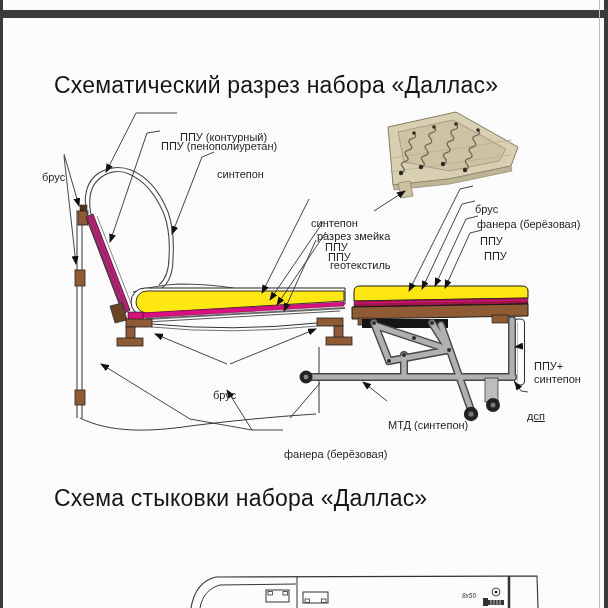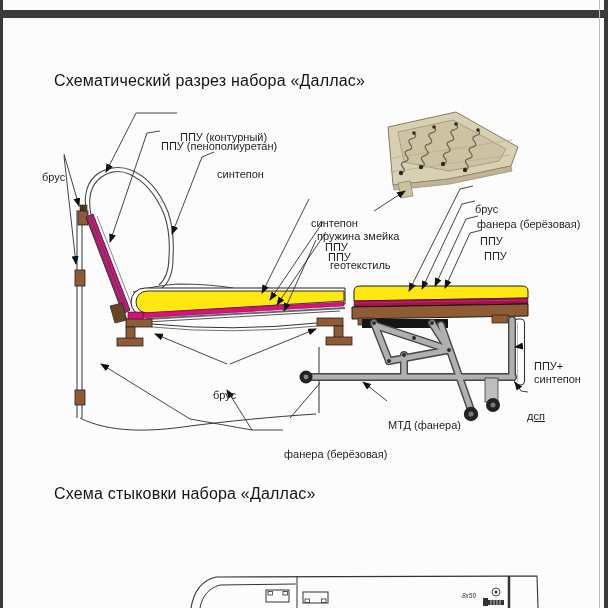--- a/index.html
+++ b/index.html
@@ -1,20 +1,20 @@
 <!DOCTYPE html>
 <html><head>
 <meta charset="utf-8">
 <style>
   html,body{margin:0;padding:0;}
   body{width:608px;height:608px;position:relative;background:#fcfcfc;overflow:hidden;
        font-family:"Liberation Sans", sans-serif;}
   .frame{position:absolute;background:#3a3a3a;}
   .edge-gray{position:absolute;background:#bdbdbd;}
-  .title{position:absolute;font-size:16px;color:#141414;white-space:nowrap;letter-spacing:.2px;}
+  .title{position:absolute;font-size:23px;color:#141414;white-space:nowrap;letter-spacing:.2px;}
   .lbl{position:absolute;font-size:11px;color:#1e1e1e;line-height:1.2;white-space:pre-line;margin-top:24px;}
   .screw-lbl{position:absolute;font-size:6.5px;font-style:italic;color:#333;}
   svg{position:absolute;left:0;top:0;}
 </style>
 </head>
 <body>
 
 <div class="frame" style="left:0;top:0;width:3px;height:608px"></div>
 <div class="frame" style="left:0;top:10px;width:604px;height:8px"></div>
 <div class="edge-gray" style="left:599px;top:0;width:1px;height:608px"></div>
@@ -189,28 +189,28 @@
     </g>
   </g>
 </svg>
 
 <div id="labels-layer">
     <div class="lbl" style="left: 180px; top: 107px;">ППУ (контурный)</div>
     <div class="lbl" style="left: 161px; top: 116px;">ППУ (пенополиуретан)</div>
     <div class="lbl" style="left: 217px; top: 144px;">синтепон</div>
     <div class="lbl" style="left: 42px; top: 147px;">брус</div>
     <div class="lbl" style="left: 311px; top: 193px;">синтепон</div>
-    <div class="lbl" style="left: 317px; top: 206px;">пружина змейка</div>
+    <div class="lbl" style="left: 317px; top: 206px;">разрез змейка</div>
     <div class="lbl" style="left: 325px; top: 217px;">ППУ</div>
     <div class="lbl" style="left: 328px; top: 227px;">ППУ</div>
     <div class="lbl" style="left: 317px; top: 235px; padding-left: 13px;">геотекстиль</div>
     <div class="lbl" style="left: 475px; top: 179px;">брус</div>
     <div class="lbl" style="left: 477px; top: 194px;">фанера (берёзовая)</div>
     <div class="lbl" style="left: 480px; top: 211px;">ППУ</div>
     <div class="lbl" style="left: 484px; top: 226px;">ППУ</div>
     <div class="lbl" style="left: 213px; top: 365px;">брус</div>
     <div class="lbl" style="left: 284px; top: 424px;">фанера (берёзовая)</div>
-    <div class="lbl" style="left: 388px; top: 395px;">МТД (фанера)</div>
+    <div class="lbl" style="left: 388px; top: 395px;">МТД (синтепон)</div>
     <div class="lbl" style="left: 518px; top: 336px; padding-left: 16px;">ППУ+
 синтепон</div>
     <div class="lbl" style="left: 527px; top: 386px; text-decoration: underline;">дсп</div>
   </div>
 <div class="screw-lbl" style="left:462px;top:592px">8x50</div>
 
 </body></html>

